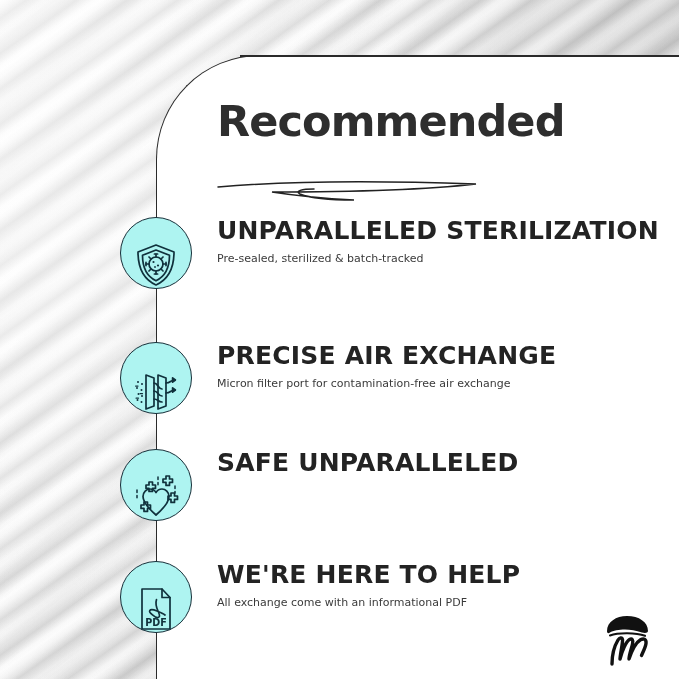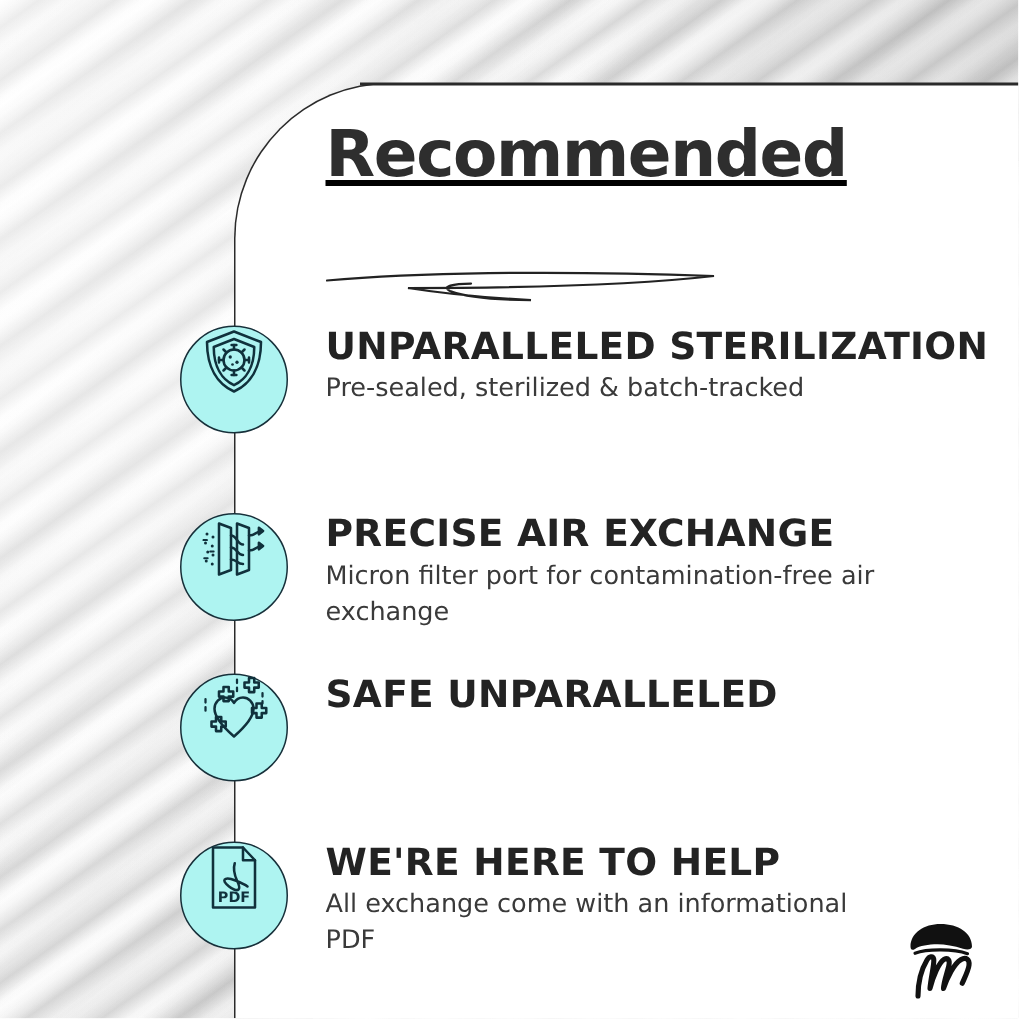--- a/index.html
+++ b/index.html
@@ -85,23 +85,22 @@
     top: 55px;
     width: 439px;
     height: 1.6px;
     background: #2a2a2a;
   }
 
   
   .title-block {
     position: absolute;
     left: 217px;
-    top: 80px;
+    top: 98px;
     width: 430px;
-    text-decoration: underline;
   }
   .title {
     font-family: "DejaVu Sans", sans-serif;
     font-weight: 700;
     font-size: 43px;
     line-height: 47px;
     letter-spacing: -0.9px;
     color: #2e2e2e;
   }
   .title-swoosh {
@@ -122,21 +121,21 @@
   }
   .feature .badge {
     position: absolute;
     left: 120px;
     width: 72px;
     height: 72px;
     border-radius: 50%;
     background: #aef4f1;
     border: 1.6px solid #17303a;
     display: flex;
-    align-items: flex-start;
+    align-items: flex-end;
     justify-content: center;
     top: 0;
   }
   .feature .badge svg { display:block; }
 
   .feature .text {
     position: absolute;
     left: 217px;
     top: 2px;
     width: 440px;
@@ -146,21 +145,21 @@
     font-weight: 700;
     font-size: 25px;
     letter-spacing: 0.2px;
     color: #232323;
     line-height: 24px;
     white-space: nowrap;
   }
   .f-sub {
     font-family: "DejaVu Sans", sans-serif;
     font-weight: 400;
-    font-size: 17px;
+    font-size: 11px;
     line-height: 24px;
     color: #3a3a3a;
     margin-top: 4px;
     max-width: 378px;
   }
 
   
   .logo {
     position: absolute;
     left: 598px;

